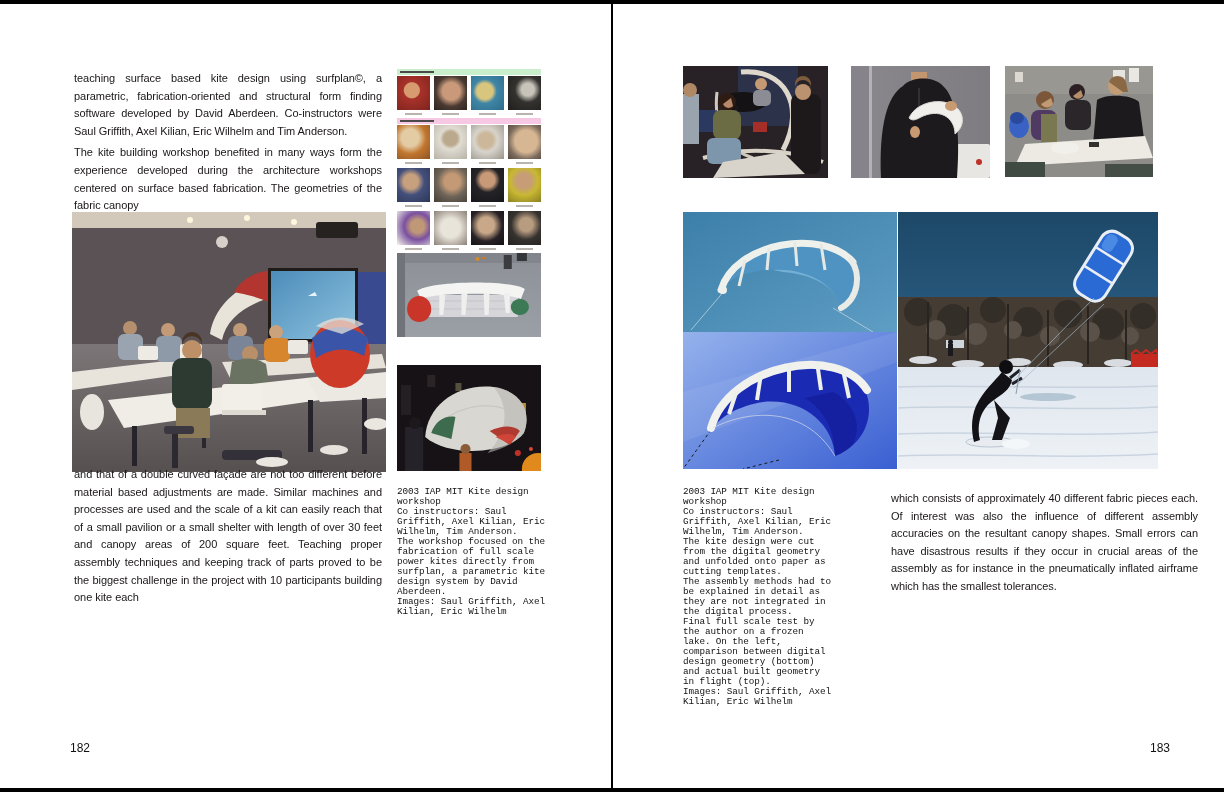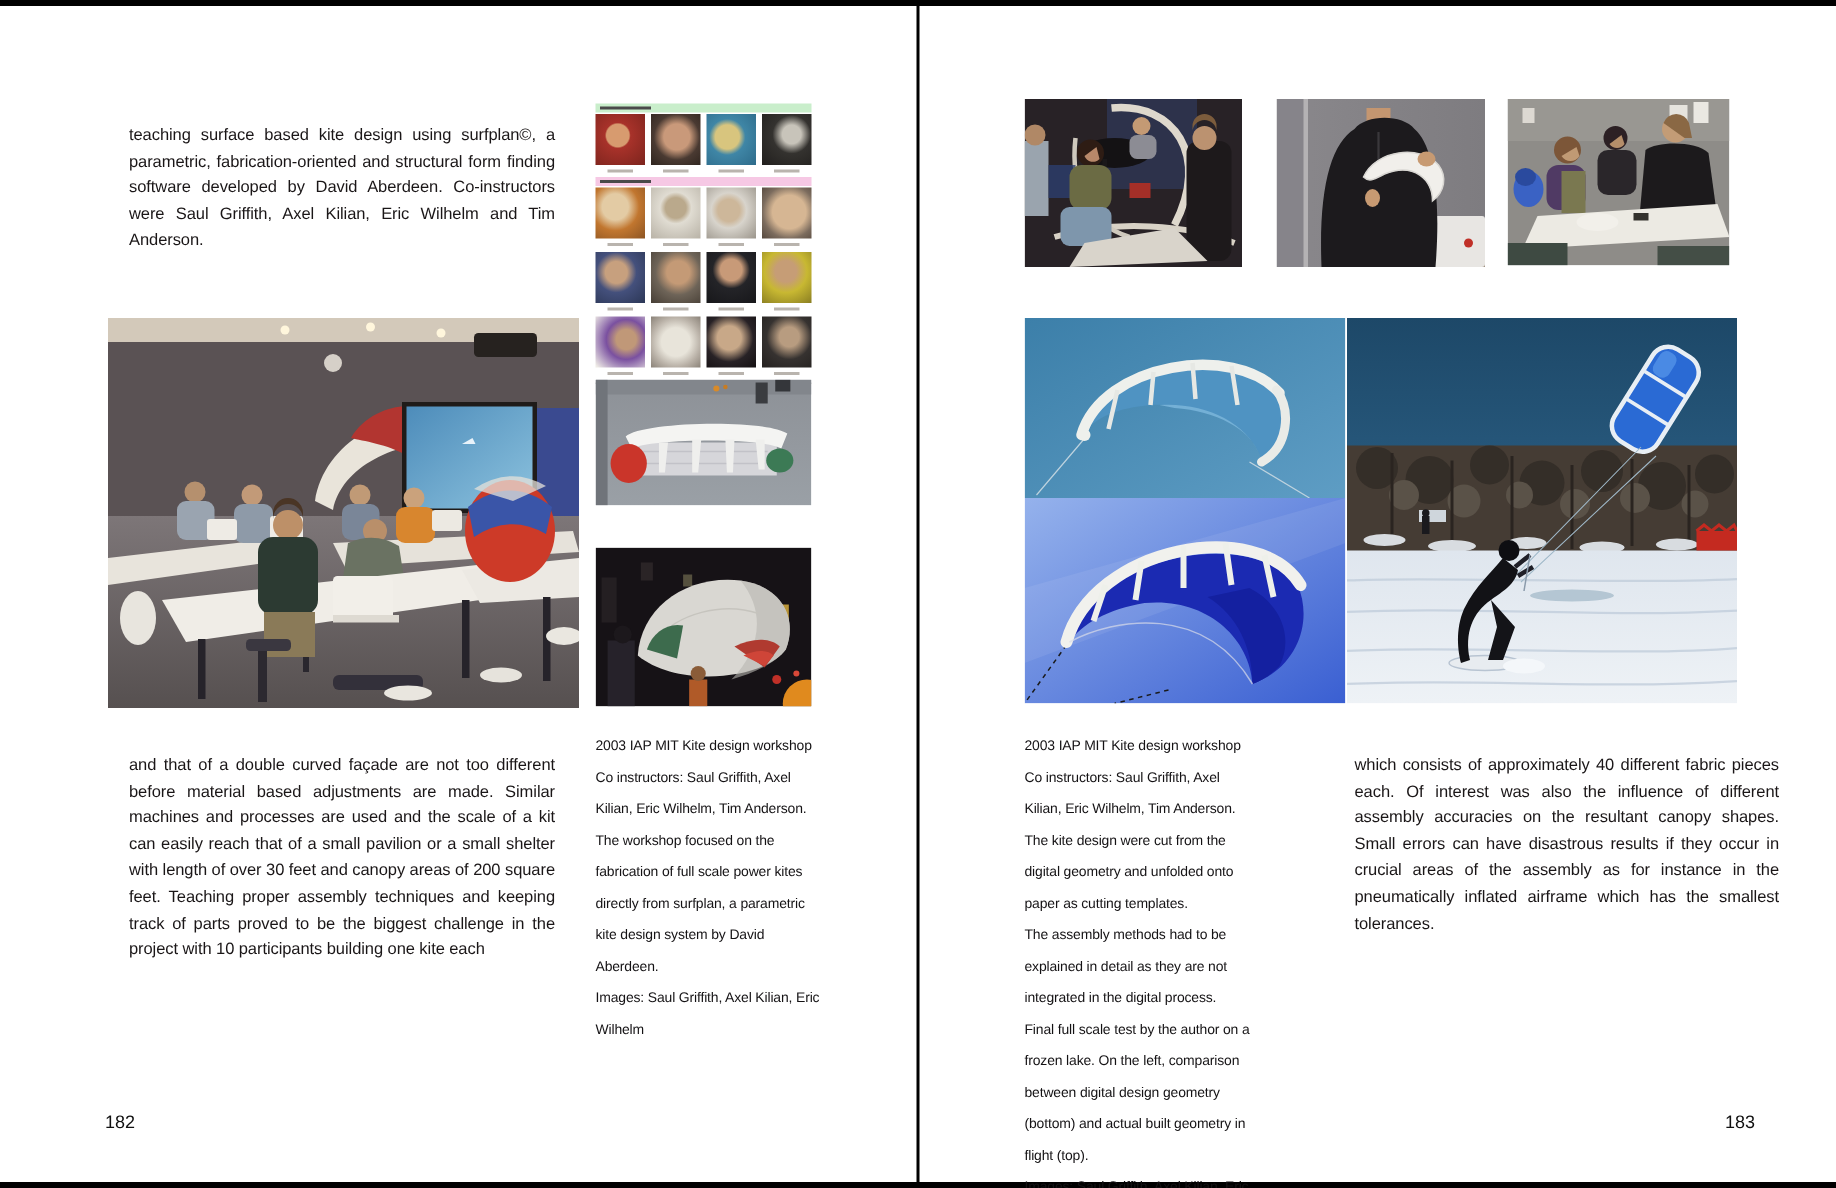--- a/index.html
+++ b/index.html
@@ -11,24 +11,24 @@
   .abs{position:absolute;}
   
   .top-bar{left:0;top:0;width:1224px;height:4px;background:#000;}
   .bottom-bar{left:0;top:788px;width:1224px;height:4px;background:#000;}
   .center-divider{left:611px;top:0;width:2px;height:792px;background:#000;}
   
   .body-text{
     font-size:11px;line-height:17.6px;letter-spacing:-0.05px;
     text-align:justify;color:#1a1617;
   }
-  .body-text p{margin:16px;}
+  .body-text p{margin:4px;}
   .caption{
-    font-size:9.3px;line-height:21px;letter-spacing:-0.1px;
-    color:#141214;white-space:pre-line;
+    font-size:9.3px;line-height:10px;letter-spacing:-0.1px;
+    color:#141214;white-space:pre-line;font-family:Liberation Mono, monospace;
   }
   .pagenum{font-size:12px;color:#111;}
   
   .photo{overflow:hidden;}
   .photo svg{display:block;width:100%;height:100%;}
   
   .contact-sheet{left:397px;top:69px;width:144px;}
   .cs-bar{height:6px;display:flex;align-items:center;padding-left:3px;box-sizing:border-box;}
   .cs-bar.green{background:#c9eecb;}
   .cs-bar.pink{background:#f6c8e4;}
@@ -59,20 +59,21 @@
 <body>
 
 <div class="abs top-bar"></div>
 <div class="abs bottom-bar"></div>
 <div class="abs center-divider"></div>
 
 <div>
 
   <div class="abs body-text" style="left:70px;top:66px;width:316px;">
     <p>teaching surface based kite design using surfplan©, a parametric, fabrication-oriented and structural form finding software developed by David Aberdeen. Co-instructors were Saul Griffith, Axel Kilian, Eric Wilhelm and Tim Anderson.</p>
+    <p>The kite building workshop benefited in many ways form the experience developed during the architecture workshops centered on surface based fabrication. The geometries of the fabric canopy</p>
   </div>
 
   <div class="abs photo" style="left:72px;top:212px;width:314px;height:260px;">
     <svg viewBox="0 0 314 260" preserveAspectRatio="none">
       <defs>
         <linearGradient id="wfloor" x1="0" y1="0" x2="0" y2="1">
           <stop offset="0" stop-color="#7d7678"></stop>
             <stop offset="1" stop-color="#565050"></stop>
         </linearGradient>
         <linearGradient id="wsky" x1="0" y1="0" x2="1" y2="1">
@@ -128,21 +129,21 @@
       <rect x="92" y="214" width="30" height="8" rx="3" fill="#3a3740"></rect>
       <rect x="100" y="222" width="6" height="34" fill="#2c2930"></rect>
       <rect x="150" y="238" width="60" height="10" rx="4" fill="#33303a"></rect>
       <ellipse cx="200" cy="250" rx="16" ry="5" fill="#e9e6df"></ellipse>
       <ellipse cx="262" cy="238" rx="14" ry="5" fill="#e6e3dc"></ellipse>
       <ellipse cx="20" cy="200" rx="12" ry="18" fill="#e8e5de"></ellipse>
       <ellipse cx="304" cy="212" rx="12" ry="6" fill="#eae7e0"></ellipse>
     </svg>
   </div>
 
-  <div class="abs body-text" style="left:70px;top:486px;width:316px;">
+  <div class="abs body-text" style="left:70px;top:462px;width:316px;">
     <p>and that of a double curved façade are not too different before material based adjustments are made. Similar machines and processes are used and the scale of a kit can easily reach that of a small pavilion or a small shelter with length of over 30 feet and canopy areas of 200 square feet. Teaching proper assembly techniques and keeping track of parts proved to be the biggest challenge in the project with 10 participants building one kite each</p>
   </div>
 
   <div class="abs contact-sheet">
     <div class="cs-bar green">
         <div class="mark"></div>
       </div>
     <div class="cs-row">
       <div class="cs-thumb t1"></div>
       <div class="cs-thumb t2"></div>

